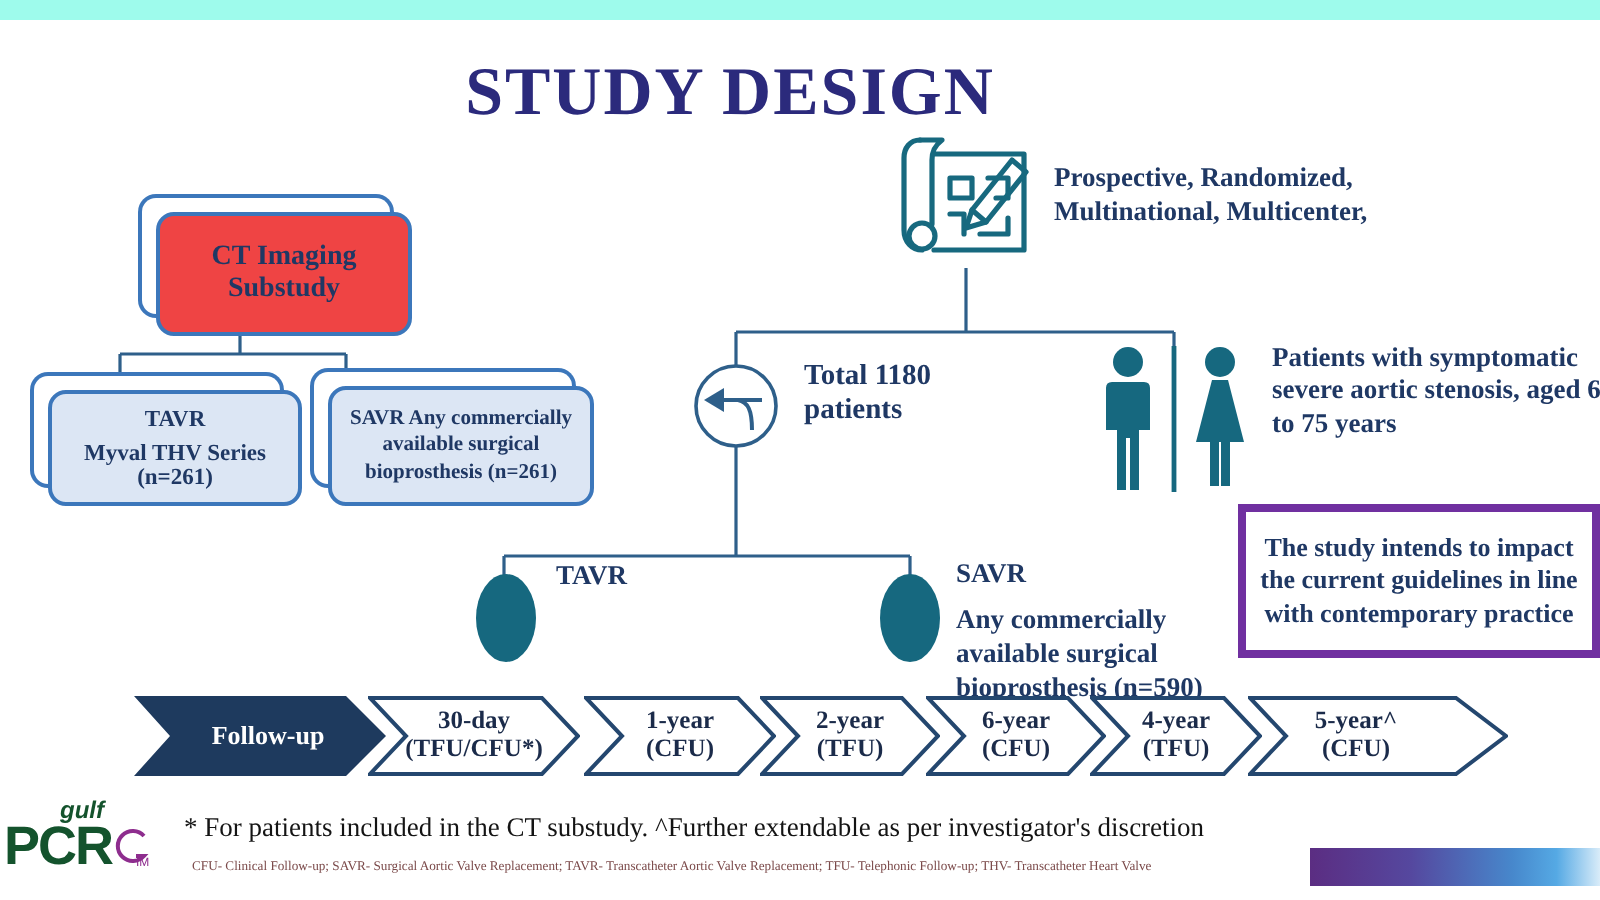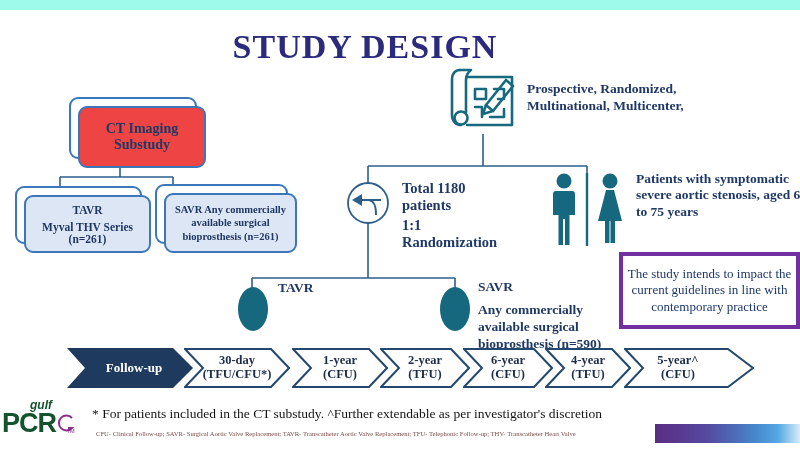--- a/index.html
+++ b/index.html
@@ -26,21 +26,21 @@
   .ct-tavr .inner p{margin:0;}
   .ct-tavr .gap{height:5px;}
 
   .rand-text{left:402px;top:180px;width:100px;font-size:14.5px;font-weight:bold;line-height:1.15;}
   .rand-ratio{left:402px;top:217px;width:112px;font-size:14.5px;font-weight:bold;line-height:1.15;}
 
   .patients-text{left:636px;top:171px;width:172px;font-size:13.5px;font-weight:bold;line-height:1.22;}
 
   .highlight-box{left:619px;top:252px;width:165px;height:65px;background:#fff;border:4px solid #7030A0;
                  display:flex;align-items:center;justify-content:center;text-align:center;
-                 font-size:13px;font-weight:normal;line-height:1.25;padding:2px 4px;}
+                 font-size:13px;font-weight:bold;line-height:1.25;padding:2px 4px;}
 
   .oval{width:30px;height:44px;border-radius:50%;background:#16687F;}
   .arm-text p{margin:0;}
   .arm-tavr{left:278px;top:279px;width:140px;font-size:13.5px;font-weight:bold;line-height:1.3;}
   .arm-savr{left:478px;top:279px;width:155px;font-size:13.5px;font-weight:bold;line-height:1.25;}
   .arm-name{margin-bottom:6px !important;}
 
   
   .chev{position:absolute;top:348px;height:40px;}
   .chev svg{position:absolute;left:0;top:0;width:100%;height:100%;}
@@ -114,21 +114,20 @@
       <p>TAVR</p>
       <div class="gap"></div>
       <p>Myval THV Series (n=261)</p>
     </div>
   </div>
   <div class="abs dbox ct-sub ct-savr">
     <span>SAVR Any commercially available surgical bioprosthesis (n=261)</span>
   </div>
 
   <div class="abs rand-text">Total 1180 patients</div>
-  <div class="abs rand-ratio">1:1 Randomization</div>
 
   <svg class="abs" width="36" height="74" viewBox="0 0 36 74" style="left:546px;top:173px;">
     <g fill="#16687F">
       <circle cx="18" cy="8" r="7.5"></circle>
       <path d="M10 18 L26 18 Q29 18 29 21 L29 42 L23.5 42 L23.5 72 L19 72 L19 46 L17 46 L17 72 L12.5 72 L12.5 42 L7 42 L7 21 Q7 18 10 18 Z"></path>
     </g>
   </svg>
   <svg class="abs" width="38" height="74" viewBox="0 0 38 74" style="left:592px;top:173px;">
     <g fill="#16687F">
       <circle cx="18" cy="8" r="7.5"></circle>

